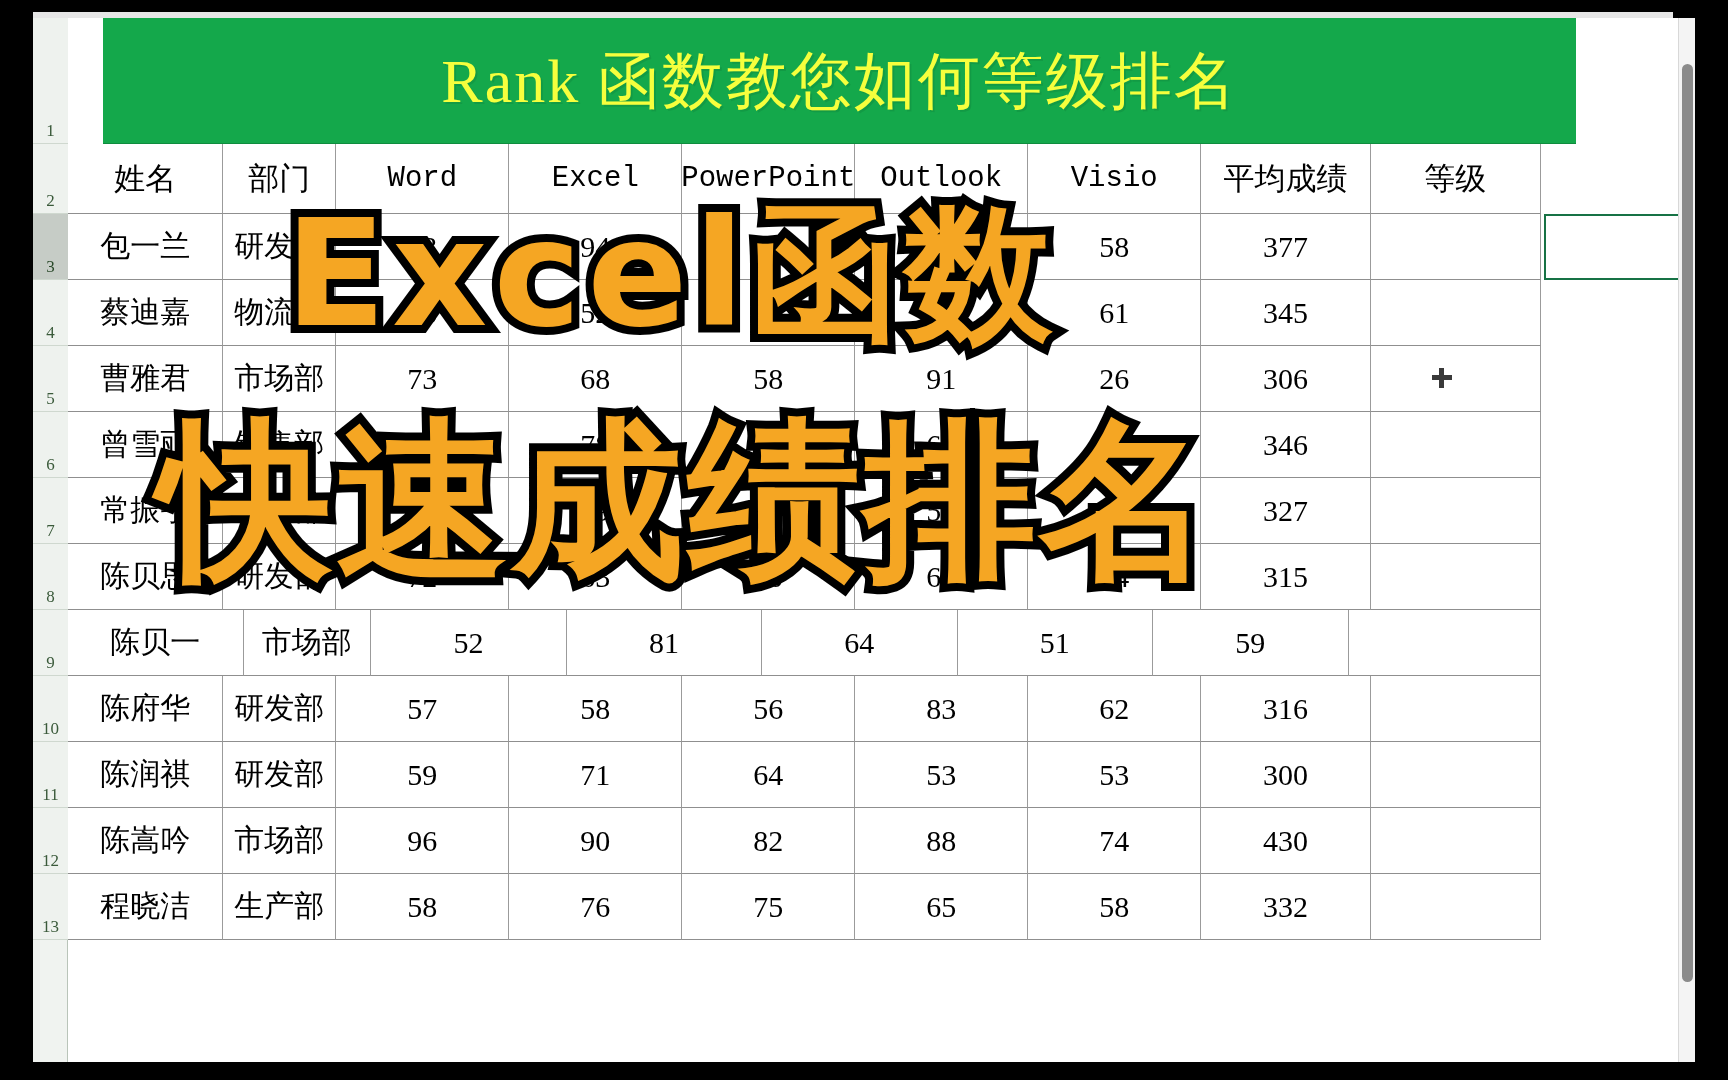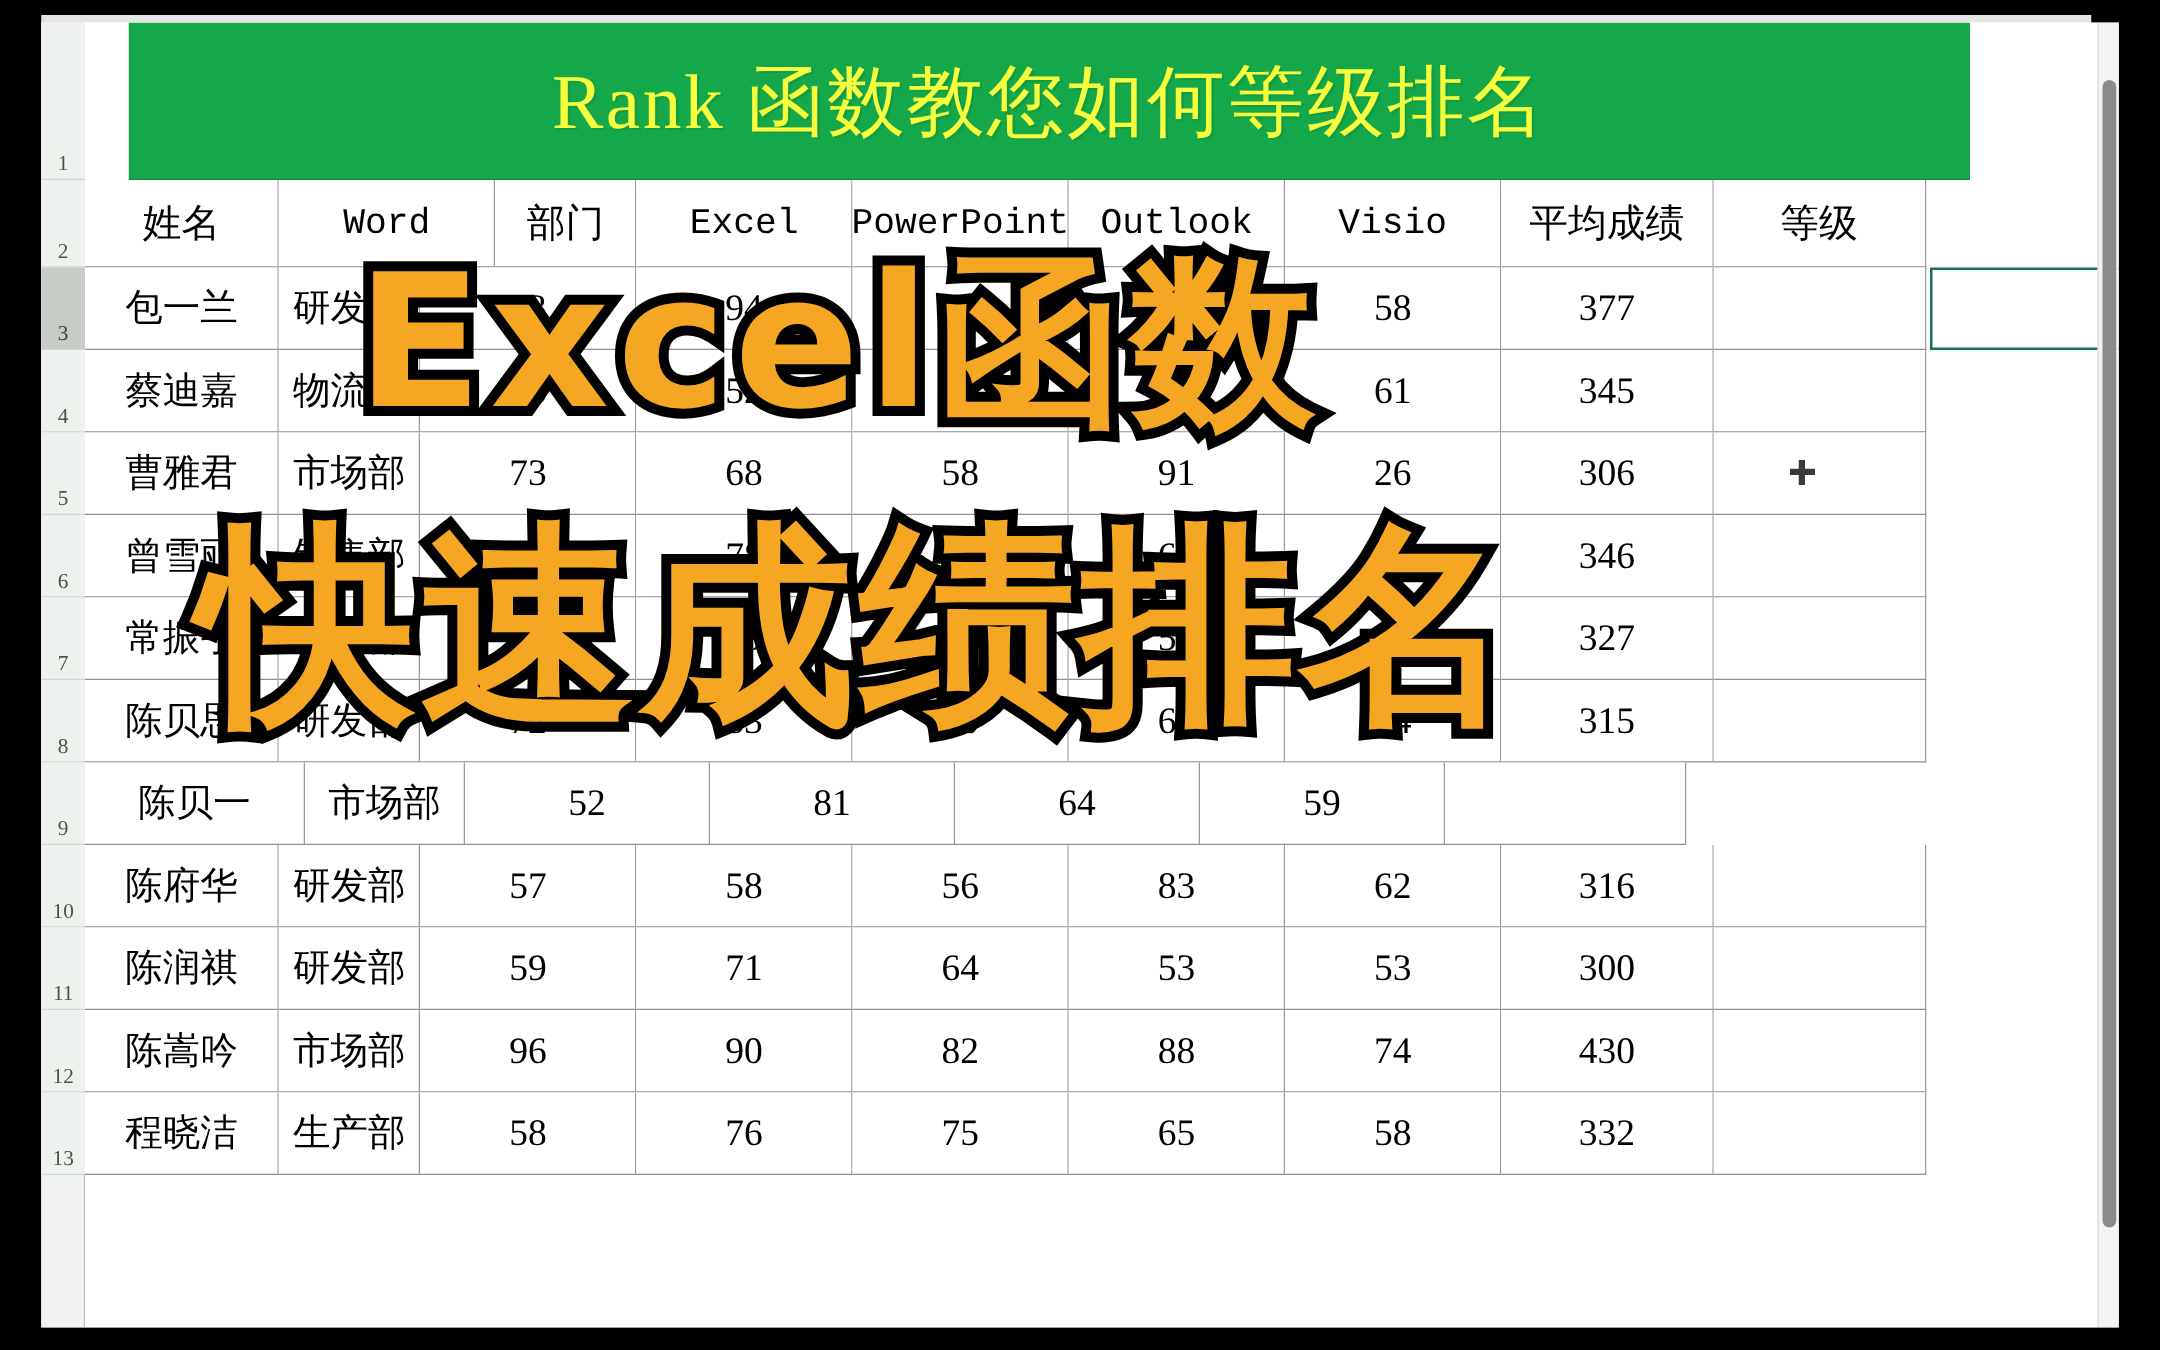--- a/index.html
+++ b/index.html
@@ -251,22 +251,22 @@
 
     <div id="grid">
 
       <div id="title-row">
         <div id="title-text">Rank 函数教您如何等级排名</div>
       </div>
 
       <div id="rows-container">
           <div class="grid-row" style="top: 126px; height: 70px;">
             <div class="cell header c-name" style="height: 70px;">姓名</div>
+            <div class="cell header c-dept" style="height: 70px;">部门</div>
             <div class="cell header c-score lat" style="height: 70px;">Word</div>
-            <div class="cell header c-dept" style="height: 70px;">部门</div>
             <div class="cell header c-score lat" style="height: 70px;">Excel</div>
             <div class="cell header c-score lat" style="height: 70px;">PowerPoint</div>
             <div class="cell header c-score lat" style="height: 70px;">Outlook</div>
             <div class="cell header c-score lat" style="height: 70px;">Visio</div>
             <div class="cell header c-avg" style="height: 70px;">平均成绩</div>
             <div class="cell header c-grade" style="height: 70px;">等级</div>
           </div>
           <div class="grid-row" style="top: 196px; height: 66px;">
             <div class="cell c-name" style="height: 66px;">包一兰</div>
             <div class="cell c-dept" style="height: 66px;">研发部</div>
@@ -332,20 +332,21 @@
             <div class="cell c-score" style="height: 66px;">54</div>
             <div class="cell c-avg" style="height: 66px;">315</div>
             <div class="cell c-grade" style="height: 66px;"></div>
           </div>
           <div class="grid-row" style="top: 592px; height: 66px;">
             <div class="cell c-name" style="height: 66px;">陈贝一</div>
             <div class="cell c-dept" style="height: 66px;">市场部</div>
             <div class="cell c-score" style="height: 66px;">52</div>
             <div class="cell c-score" style="height: 66px;">81</div>
             <div class="cell c-score" style="height: 66px;">64</div>
+            <div class="cell c-score" style="height: 66px;">51</div>
             <div class="cell c-score" style="height: 66px;">59</div>
             <div class="cell c-grade" style="height: 66px;"></div>
           </div>
           <div class="grid-row" style="top: 658px; height: 66px;">
             <div class="cell c-name" style="height: 66px;">陈府华</div>
             <div class="cell c-dept" style="height: 66px;">研发部</div>
             <div class="cell c-score" style="height: 66px;">57</div>
             <div class="cell c-score" style="height: 66px;">58</div>
             <div class="cell c-score" style="height: 66px;">56</div>
             <div class="cell c-score" style="height: 66px;">83</div>

